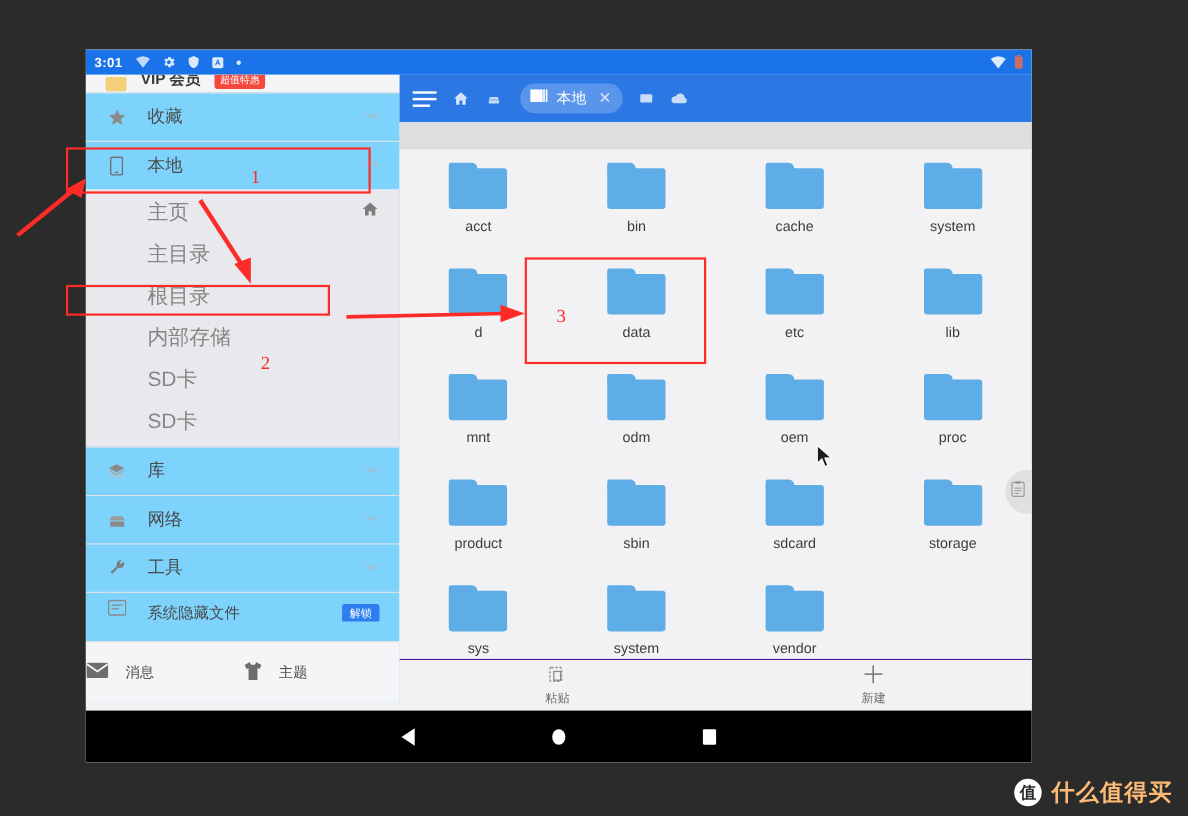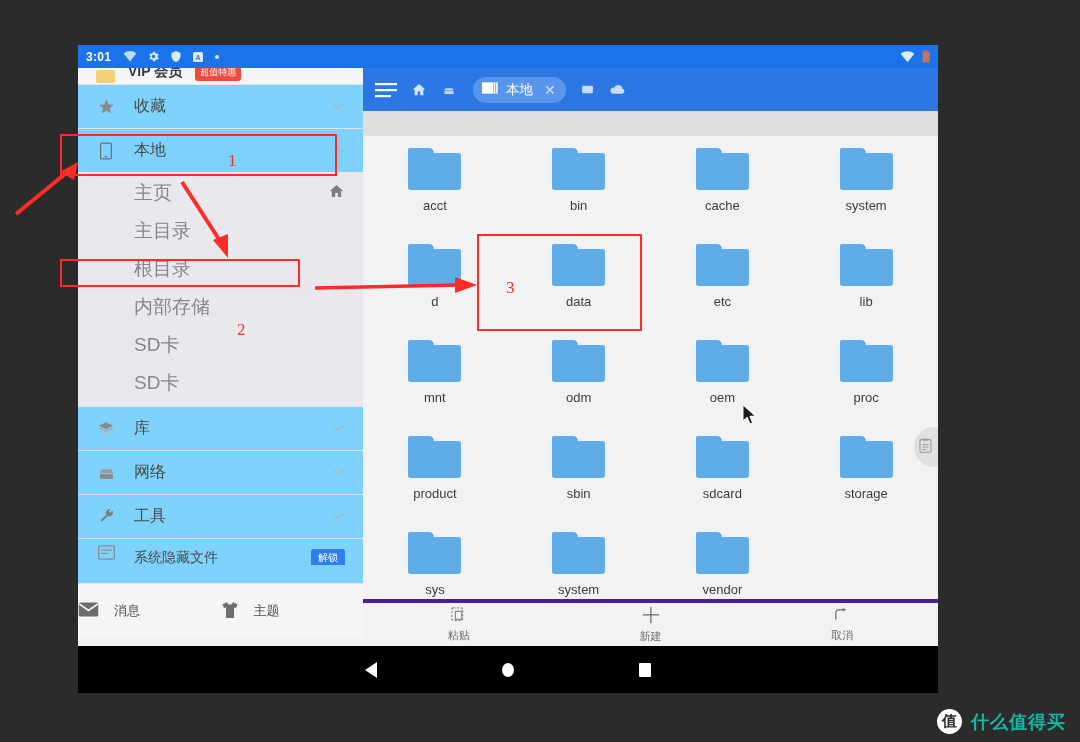--- a/index.html
+++ b/index.html
@@ -138,21 +138,21 @@
   .side-tab {
     position: absolute; right: -16px; top: 291px;
     width: 40px; height: 40px; border-radius: 50%;
     background: #e0e0e2; display: flex; align-items: center;
     justify-content: flex-start; padding-left: 5px; z-index: 4;
   }
 
   
   .actionbar {
     position: absolute; left: 285px; bottom: 47px; right: 0; height: 47px;
-    background: #f2f2f4; border-top: 4px solid #4c1d95;
+    background: #f2f2f4; border-top: 1px solid #4c1d95;
     display: flex; align-items: center;
   }
   .act { flex: 1; display: flex; flex-direction: column; align-items: center; gap: 2px; color: #6d6d6d; }
   .act .ic { font-size: 18px; line-height: 18px; color: #7a7a7a; }
   .act .lbl { font-size: 11px; color: #6d6d6d; }
 
   
   .navbar {
     position: absolute; left: 0; bottom: 0; width: 860px; height: 47px;
     background: #000000; display: flex; align-items: center; justify-content: center;
@@ -172,21 +172,21 @@
   
   .watermark {
     position: absolute; right: 14px; bottom: 8px;
     display: flex; align-items: center; gap: 9px; z-index: 60;
   }
   .wm-logo {
     width: 25px; height: 25px; border-radius: 50%; background: #fff;
     color: #2b2b2b; font-size: 15px; font-weight: bold;
     display: flex; align-items: center; justify-content: center;
   }
-  .wm-txt { color: #14b8a6; font-size: 18px; font-weight: bold; letter-spacing: 1px; }
+  .wm-txt { color: #fdba74; font-size: 21px; font-weight: bold; letter-spacing: 1px; }
 </style>
 </head>
 <body>
 
 <div id="root">
 
   <div class="device">
 
     <div class="statusbar">
       <span class="clock">3:01</span>
@@ -442,29 +442,20 @@
         <span class="lbl">粘贴</span>
       </div>
       <div class="act">
         <span class="ic">
           <svg width="18" height="18" viewBox="0 0 20 20">
               <rect x="9" y="1" width="1.6" height="18" fill="#7a7a7a"></rect>
               <rect x="1" y="9" width="18" height="1.6" fill="#7a7a7a"></rect>
             </svg>
         </span>
         <span class="lbl">新建</span>
-      </div>
-      <div class="act">
-        <span class="ic">
-          <svg width="18" height="16" viewBox="0 0 20 18">
-              <path d="M3 14V7a4 4 0 0 1 4-4h7" fill="none" stroke="#7a7a7a" stroke-width="1.6"></path>
-              <path d="M14 3l-3.2-2.4v4.8Z" fill="#7a7a7a"></path>
-            </svg>
-        </span>
-        <span class="lbl">取消</span>
       </div>
     </div>
 
     <div class="drawer">
 
       <div class="vip-row">
         <span class="vip-ic"></span>
         <span class="vip-txt">VIP 会员</span>
         <span class="vip-badge">超值特惠</span>
       </div>

